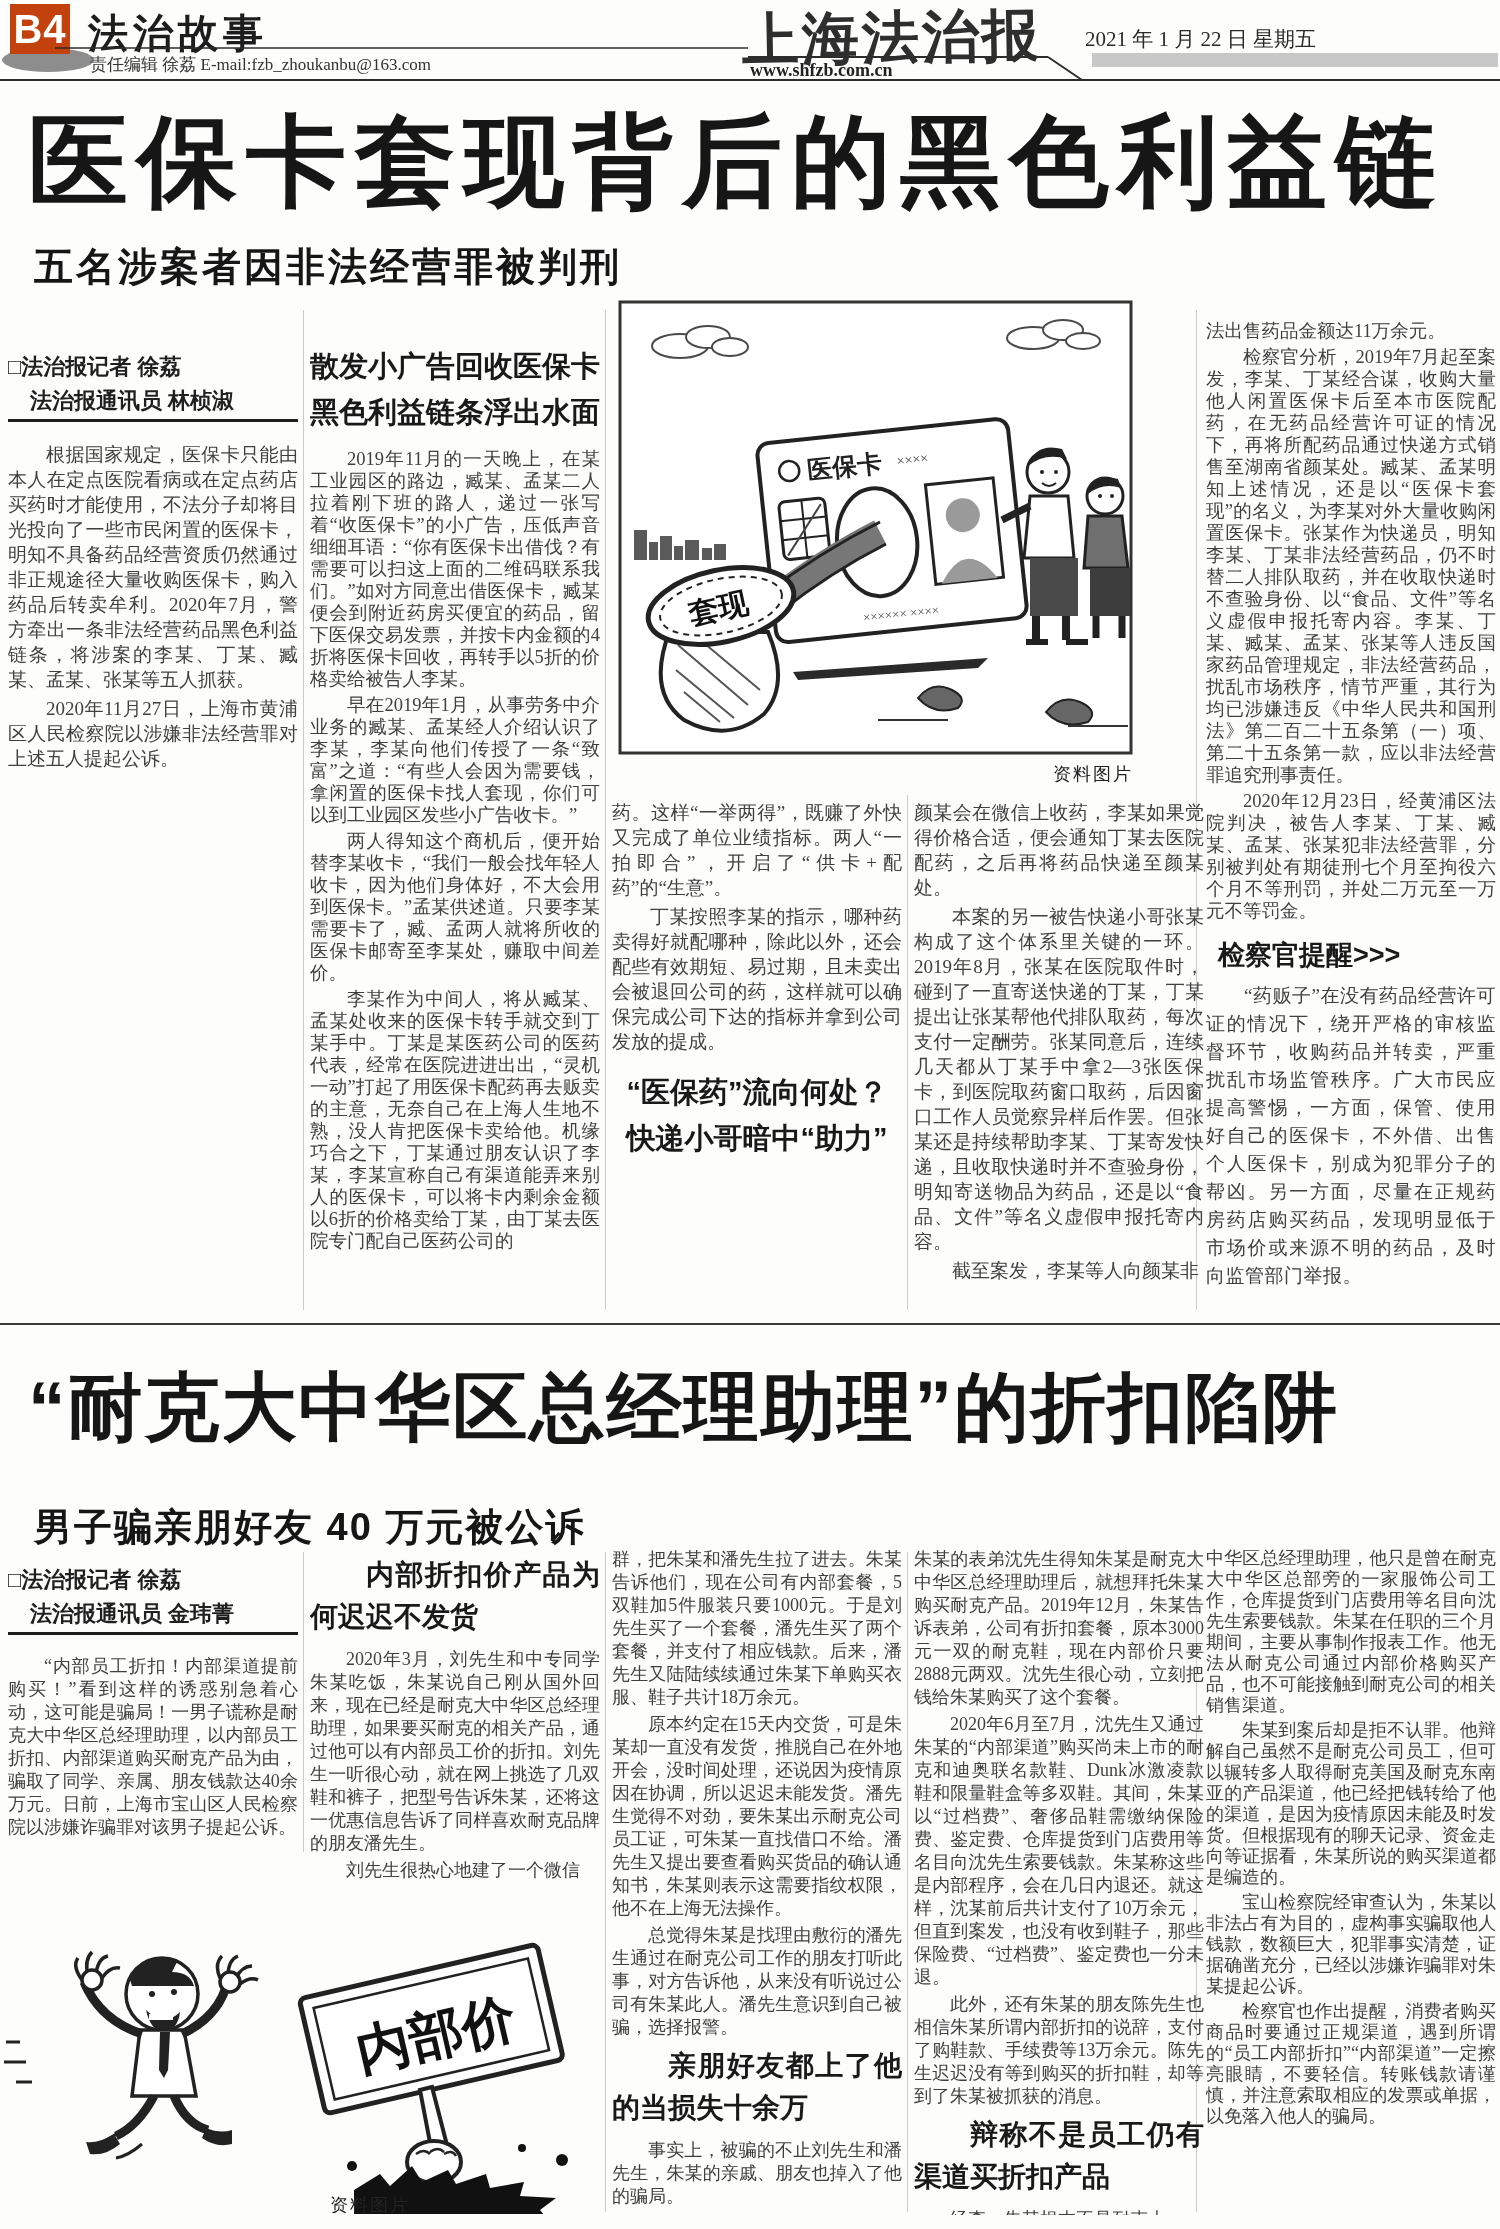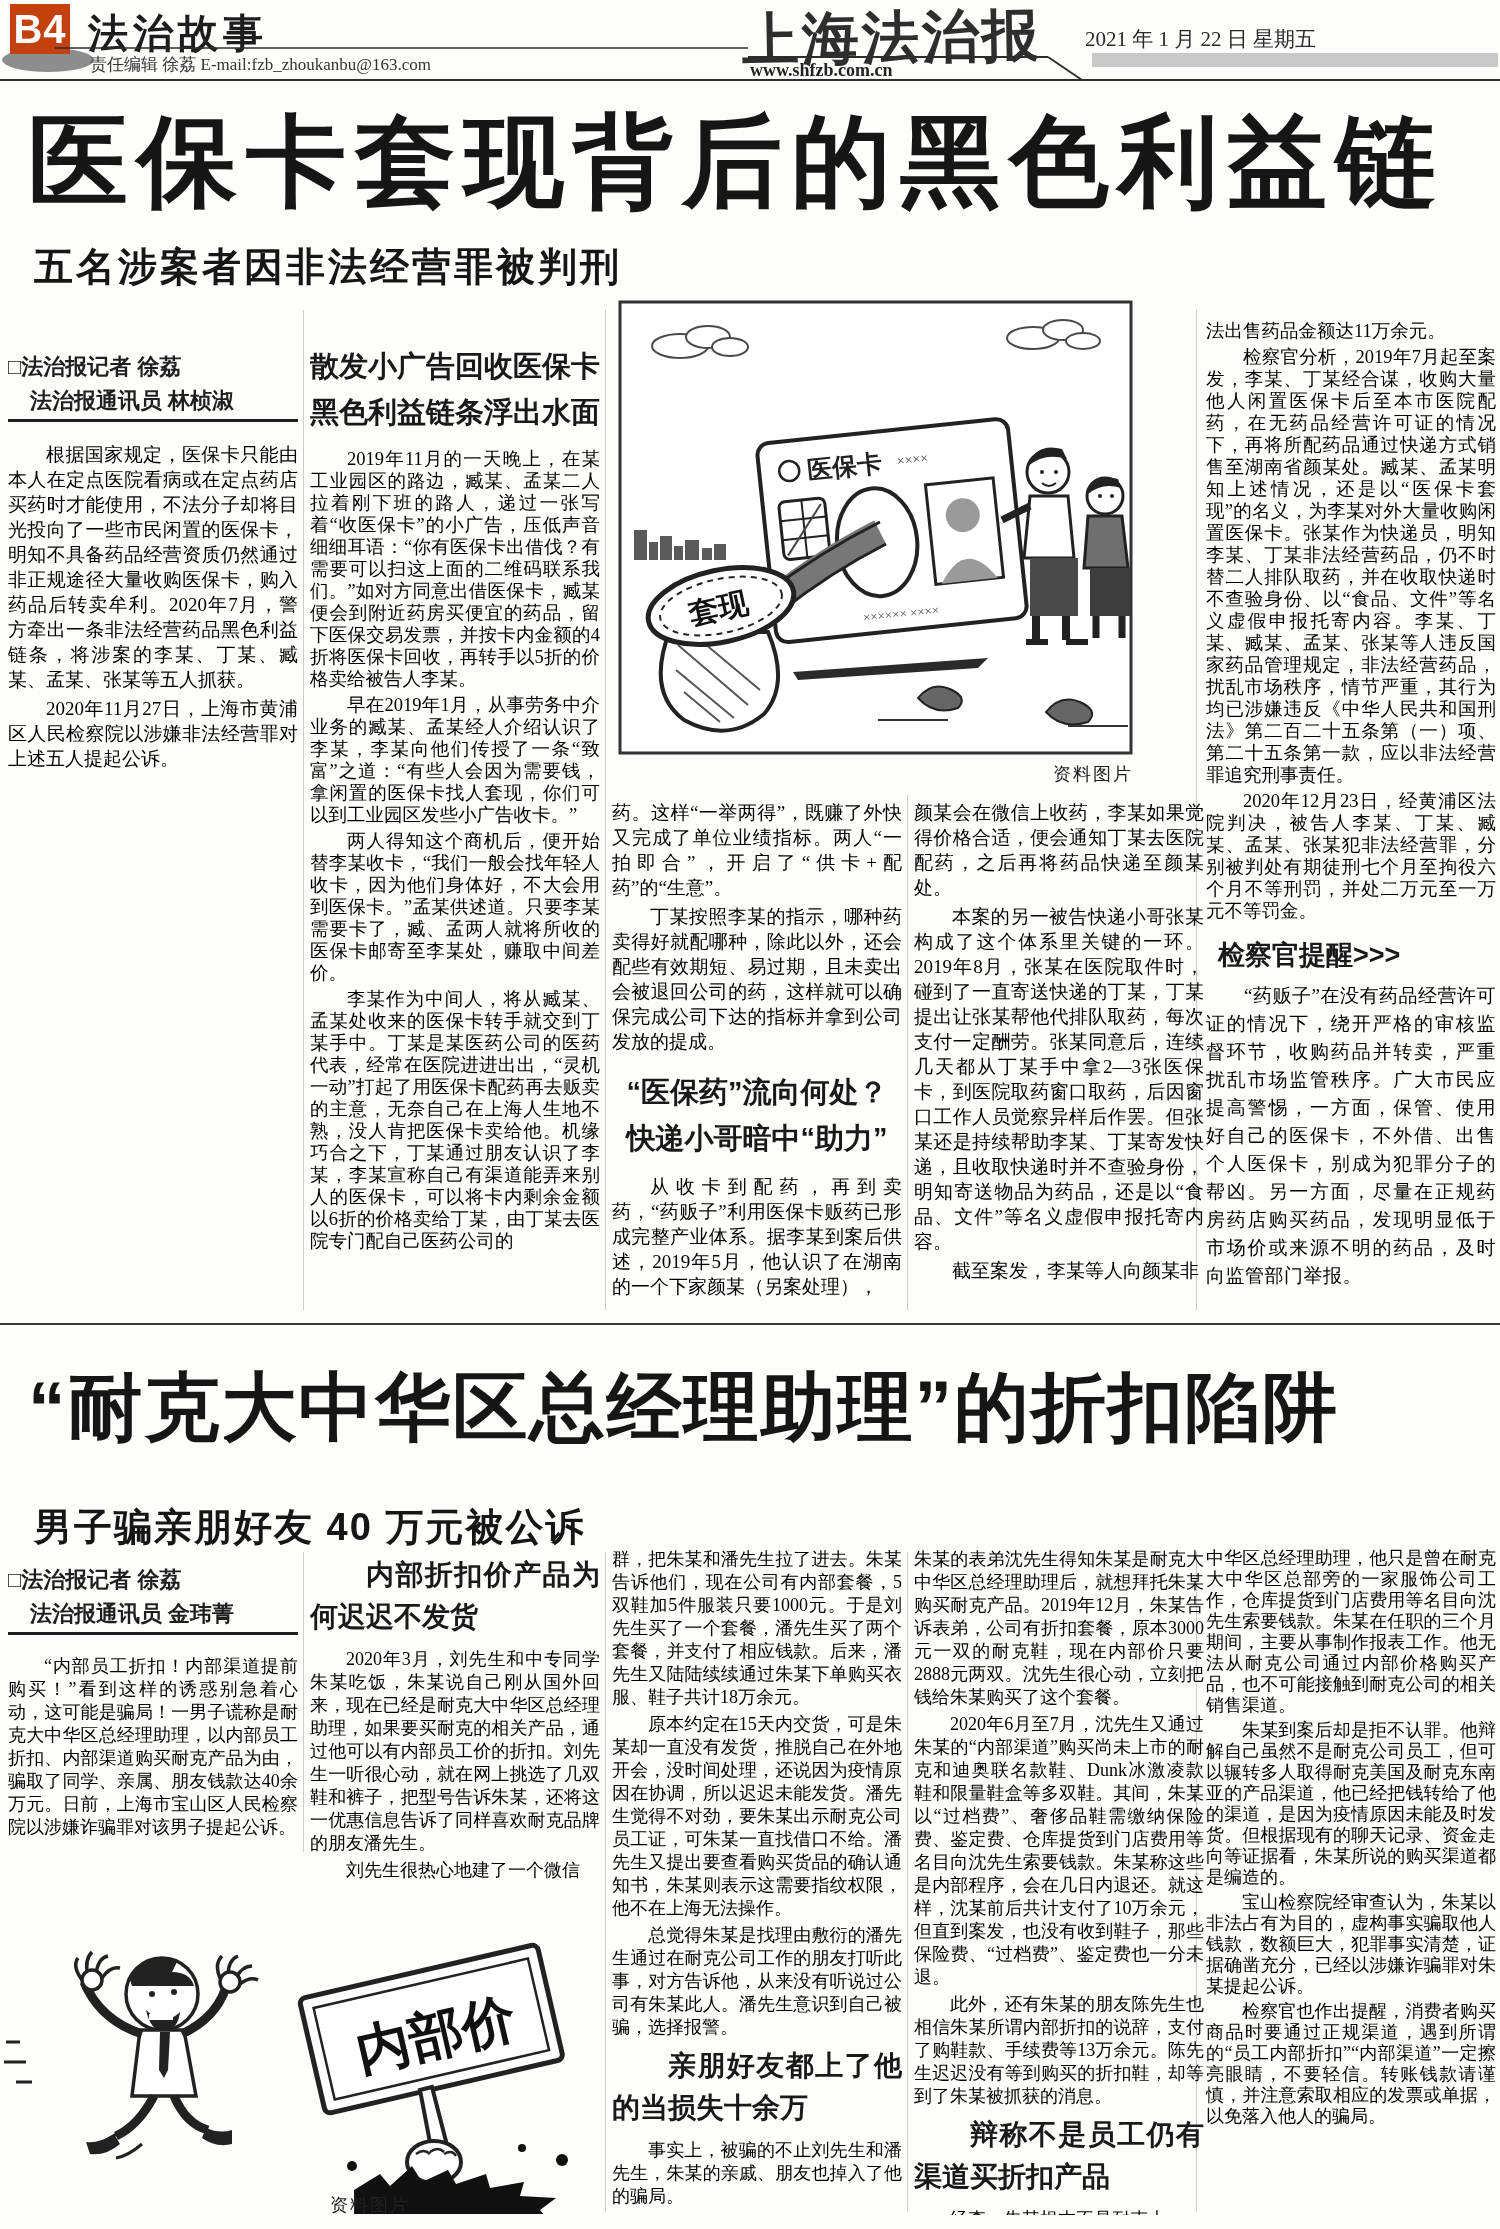--- a/index.html
+++ b/index.html
@@ -24,21 +24,21 @@
   .h1{left:28px;top:96px;width:1460px;font-size:100px;font-weight:900;letter-spacing:9px;
       white-space:nowrap;color:#161616;}
   .sub1{left:34px;top:240px;font-size:39px;font-weight:bold;letter-spacing:3px;color:#161616;}
   .h2{left:28px;top:1358px;width:1460px;font-size:75px;font-weight:900;letter-spacing:2px;
       white-space:nowrap;color:#161616;}
   .sub2{left:34px;top:1502px;font-size:38px;font-weight:bold;letter-spacing:2px;color:#161616;}
   .article-rule{left:0;top:1323px;width:1500px;height:0;border-top:2px solid #3a3a3a;}
 
   
   .col{position:absolute;width:290px;overflow:hidden;text-align:justify;}
-  .col p{margin:0 0 4px 0;text-indent:2em;font-size:19px;line-height:25px;color:#000000;}
+  .col p{margin:0 0 4px 0;text-indent:2em;font-size:19px;line-height:25px;color:#404040;}
   .col p.cont{text-indent:0;}
   .dense p{font-size:18.5px;line-height:22px;}
   .a2col p{font-size:18px;line-height:23px;}
   .tight2 p{line-height:21px;}
   .byline{border-bottom:3px solid #1e1e1e;padding-bottom:1px;margin-bottom:20px;margin-top:15px;}
   .byline div{font-size:22px;font-weight:bold;line-height:34px;color:#1f1f1f;text-indent:0;
               font-family:"Liberation Sans","DejaVu Sans",sans-serif;}
   .byline .second{padding-left:1em;}
   .subh{font-family:"Liberation Sans","DejaVu Sans",sans-serif;font-weight:bold;font-size:29px;
         line-height:44px;text-align:center;color:#191919;margin:4px 0 14px 0;text-indent:0;}
@@ -181,21 +181,20 @@
     <path d="M428 412 q16 -20 38 -8 q14 8 4 18 q-26 8 -42 -10 z" fill="#666" stroke="#222" stroke-width="2"></path>
     <path d="M260 420 h70 m120 6 h60" stroke="#333" stroke-width="2"></path>
   </svg>
   <div class="abs caption" style="left:1013px;top:762px;width:120px;text-align:right;">资料图片</div>
 
   <div class="col" style="left:612px;top:800px;height:512px;">
     <p class="cont">药。这样“一举两得”，既赚了外快又完成了单位业绩指标。两人“一拍即合”，开启了“供卡+配药”的“生意”。</p>
     <p>丁某按照李某的指示，哪种药卖得好就配哪种，除此以外，还会配些有效期短、易过期，且未卖出会被退回公司的药，这样就可以确保完成公司下达的指标并拿到公司发放的提成。</p>
     <div class="subh" style="margin-top:16px;">“医保药”流向何处？</div>
     <div class="subh" style="margin-top:-12px;">快递小哥暗中“助力”</div>
-    <p>从收卡到配药，再到卖药，“药贩子”利用医保卡贩药已形成完整产业体系。据李某到案后供述，2019年5月，他认识了在湖南的一个下家颜某（另案处理），</p>
   </div>
 
   <div class="col" style="left:914px;top:800px;height:512px;">
     <p class="cont">颜某会在微信上收药，李某如果觉得价格合适，便会通知丁某去医院配药，之后再将药品快递至颜某处。</p>
     <p>本案的另一被告快递小哥张某构成了这个体系里关键的一环。2019年8月，张某在医院取件时，碰到了一直寄送快递的丁某，丁某提出让张某帮他代排队取药，每次支付一定酬劳。张某同意后，连续几天都从丁某手中拿2—3张医保卡，到医院取药窗口取药，后因窗口工作人员觉察异样后作罢。但张某还是持续帮助李某、丁某寄发快递，且收取快递时并不查验身份，明知寄送物品为药品，还是以“食品、文件”等名义虚假申报托寄内容。</p>
     <p>截至案发，李某等人向颜某非</p>
   </div>
 
   <div class="col dense" style="left:1206px;top:320px;height:995px;">
     <p class="cont">法出售药品金额达11万余元。</p>

